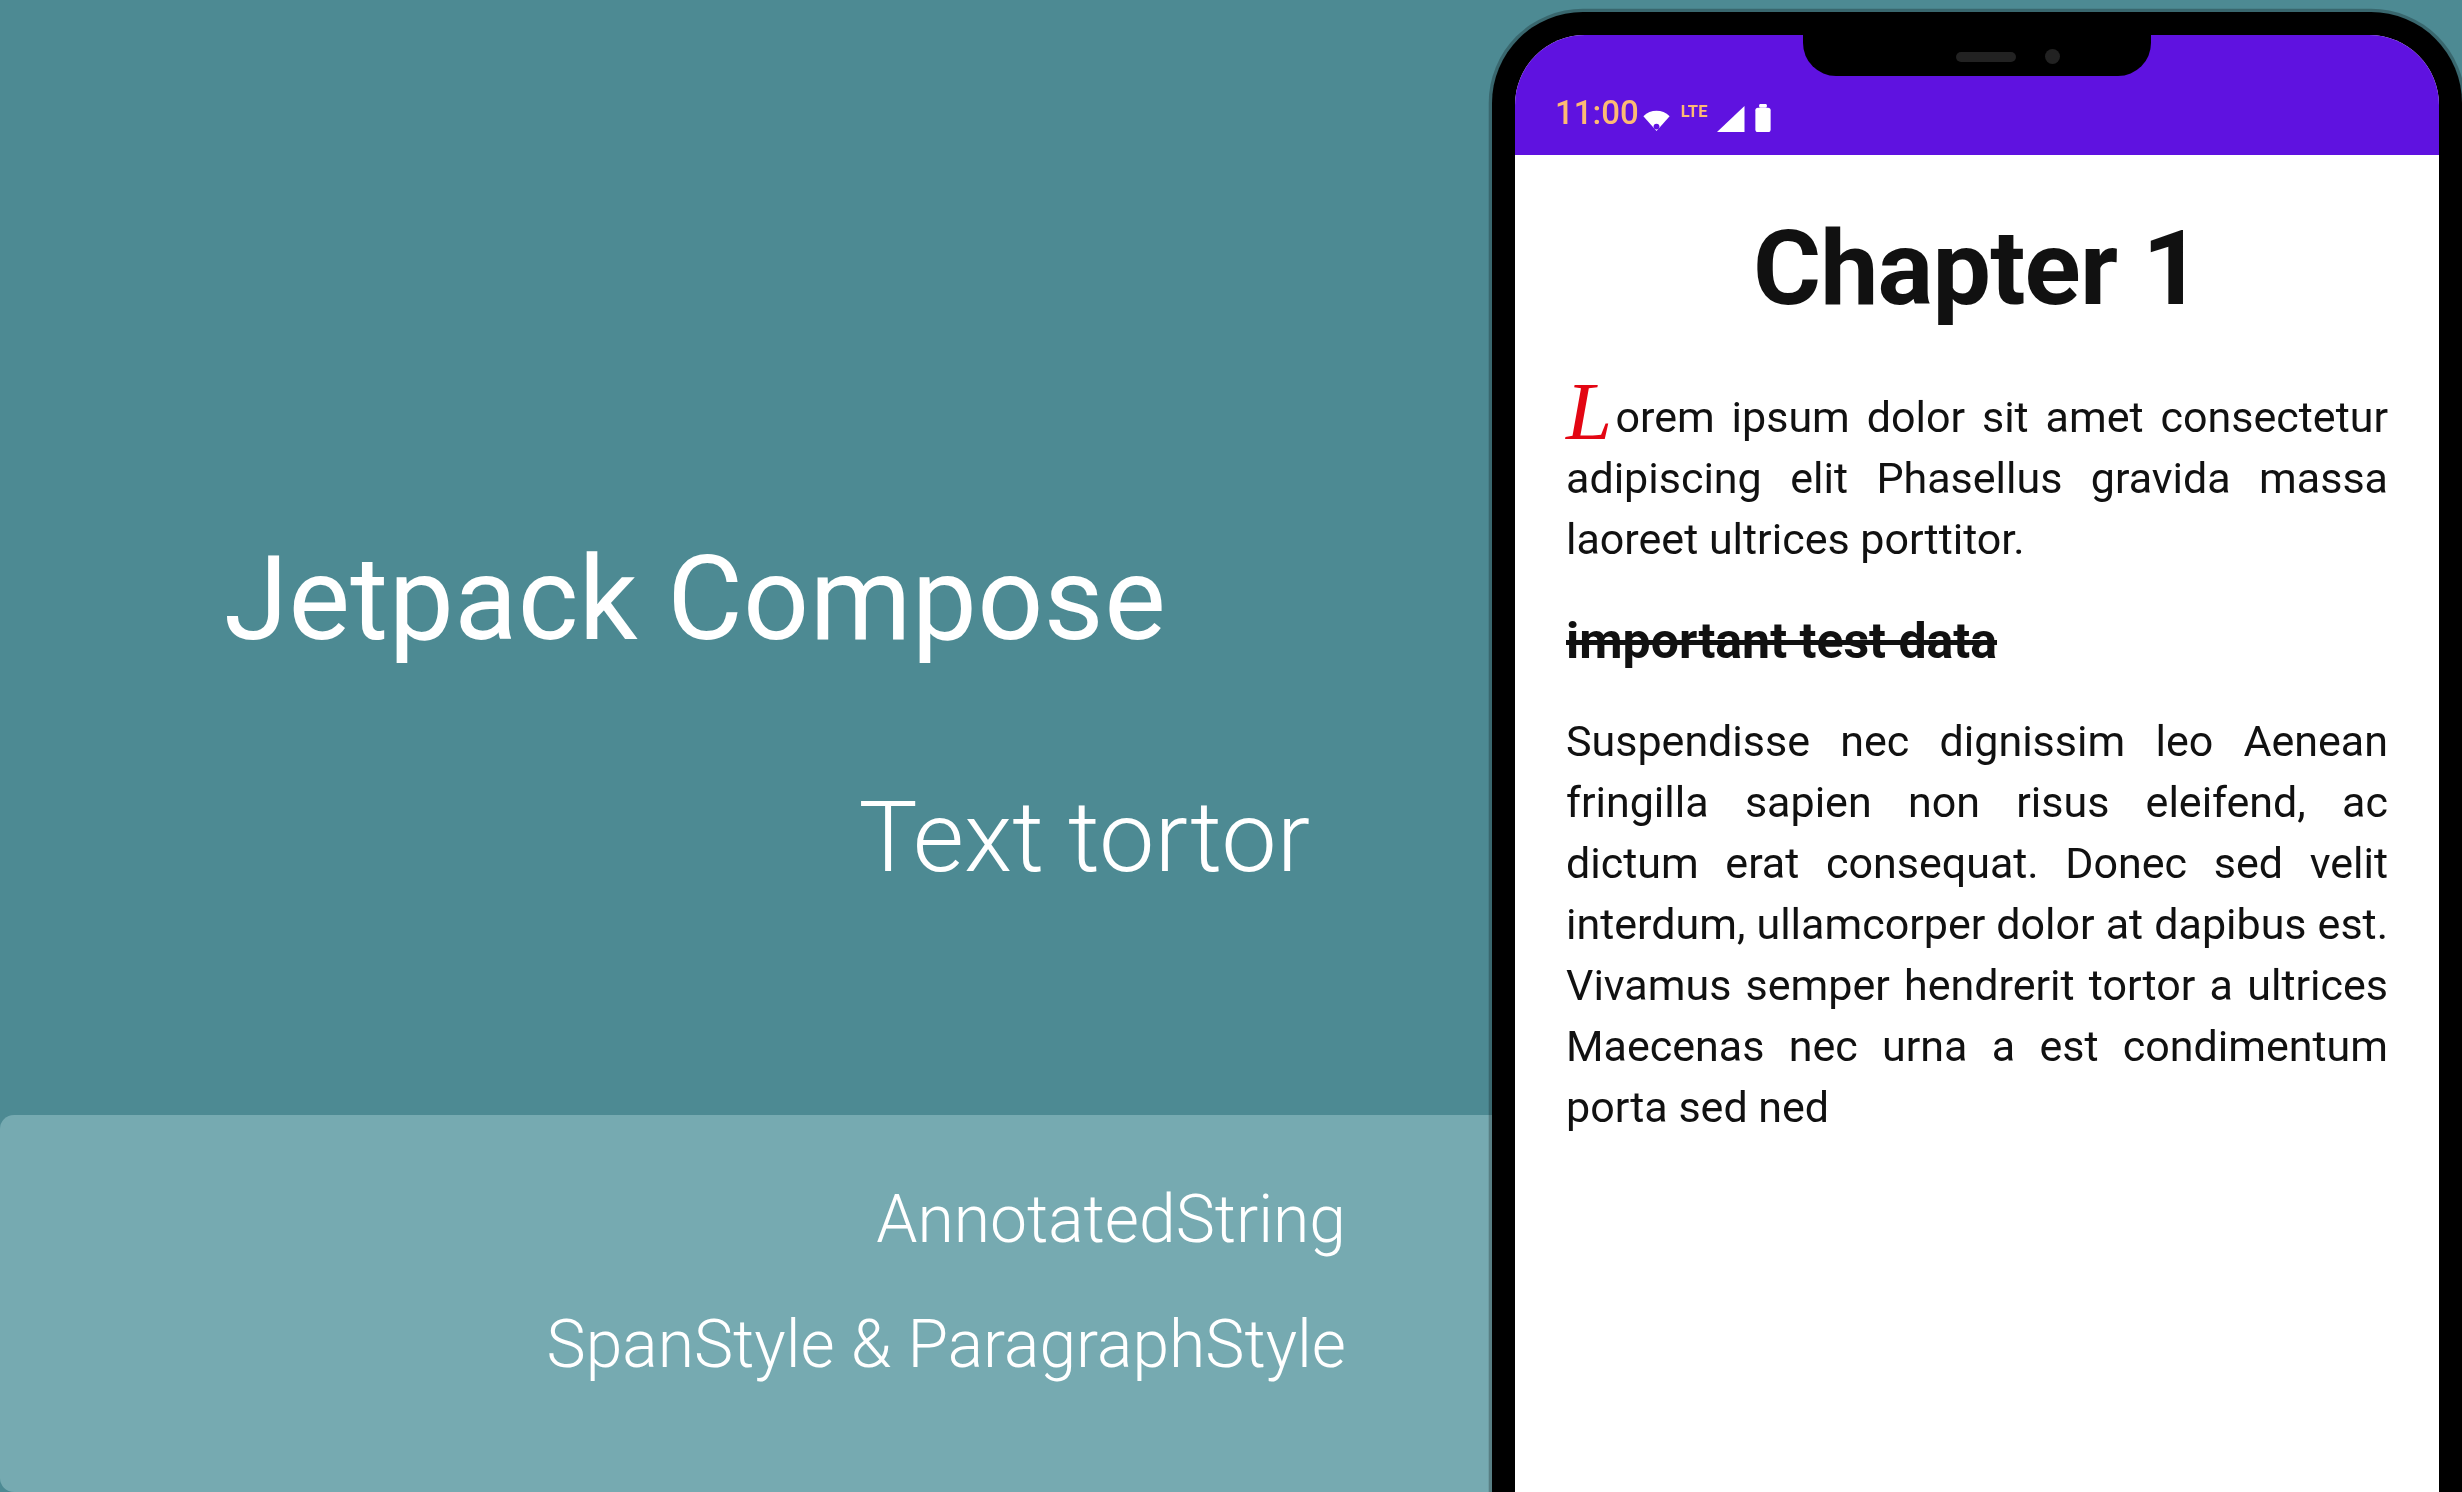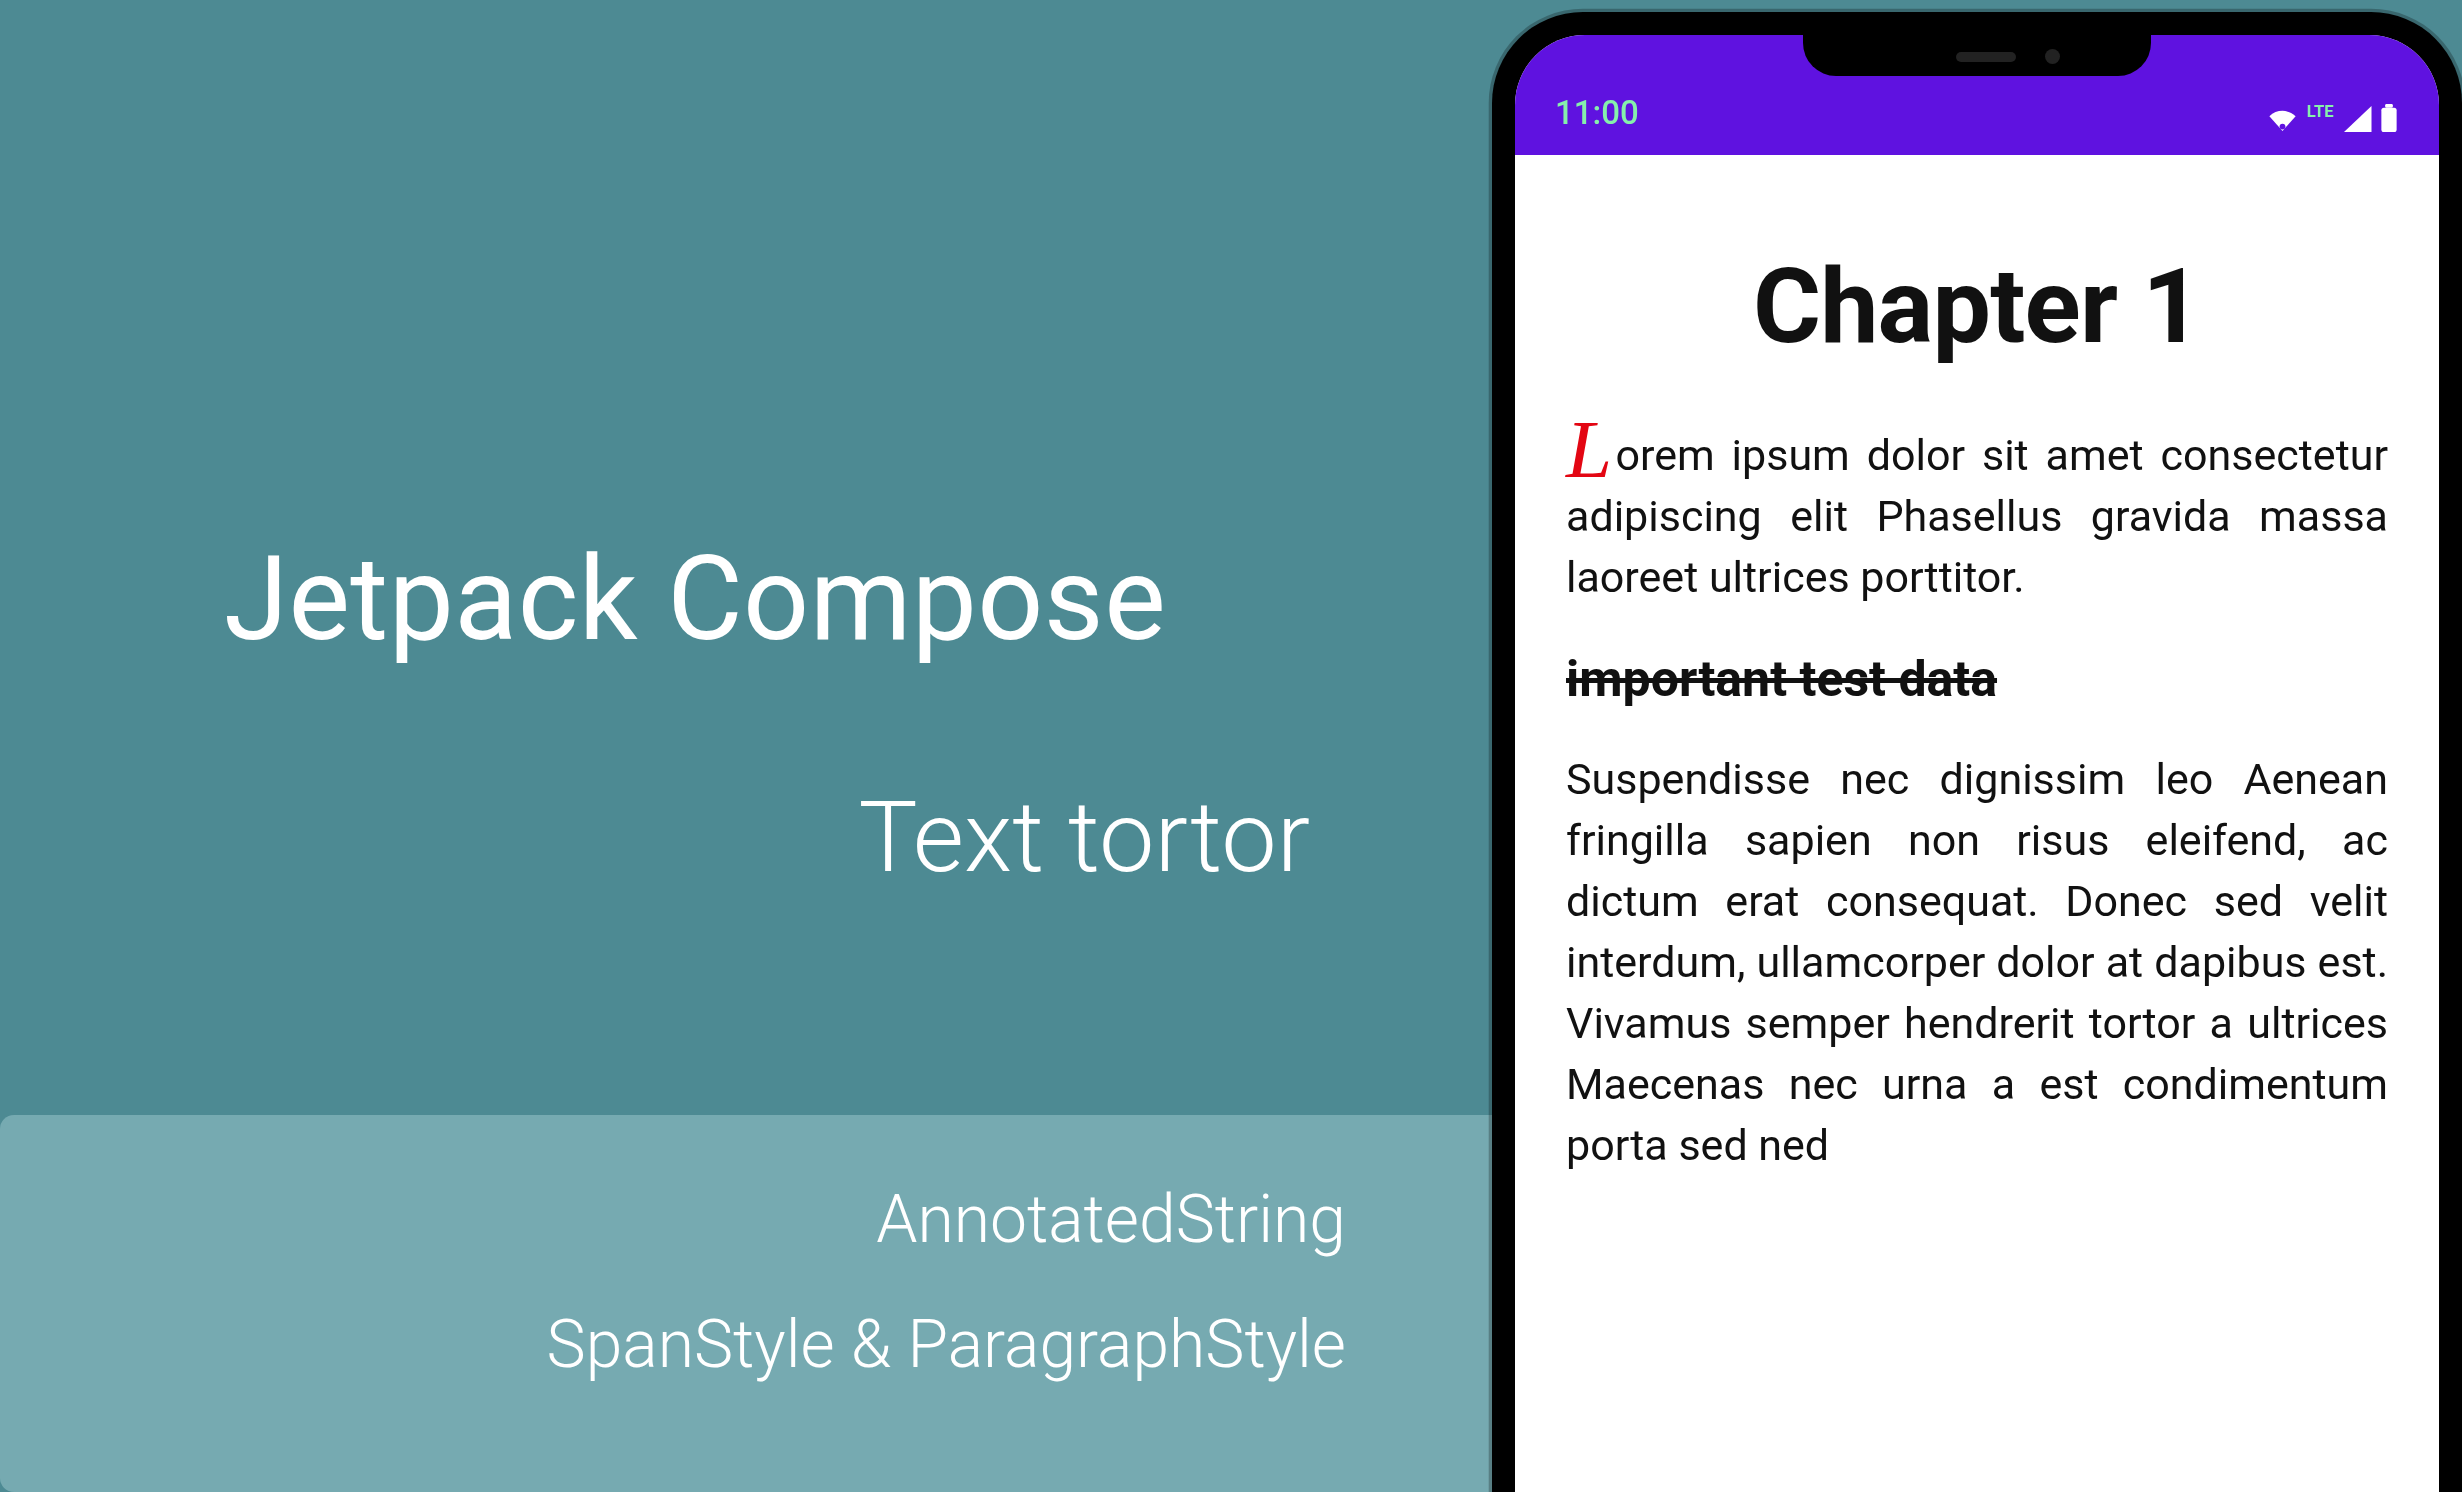--- a/index.html
+++ b/index.html
@@ -58,29 +58,29 @@
     background:#222; border-radius:5px;
   }
   .notch::after{
     content:""; position:absolute; right:91px; top:13.3px; width:15px; height:15px;
     background:#222; border-radius:50%;
   }
 
   .status-bar {
     background:#5f12e0;
     height:120px;
-    display:flex; align-items:flex-end; justify-content:space-between;
+    display:flex; align-items:flex-end; 
     padding:0 40px 23px 40px;
-    color:#86efac; font-size:33px; font-weight:500;
+    color:#fdba74; font-size:33px; font-weight:500;
   }
   .status-right { display:flex; gap:7px; align-items:flex-end; }
 
   .status-icon svg{ display:block; }
 
-  .app-body { padding:34px 51px 0 51px; color:#111;margin-top:29px; }
+  .app-body { padding:25px 51px 0 51px; color:#111; }
   .chapter {
     text-align:center; font-size:104px; font-weight:700; margin:28px 0 58px 0;
     letter-spacing:-0.8px;
   }
   .para { font-size:43px; line-height:1.42; text-align:justify; margin-bottom:41px; }
   .dropcap { font-family:"Brush Script MT","Segoe Script",cursive; color:#e30613;
              font-size:83px; line-height:0.4; font-style:italic; padding-right:3.3px;
              position:relative; top:6.6px;}
   .strike { font-size:50px; font-weight:700; text-decoration:line-through; margin-bottom:41px; display:inline-block; }
 

